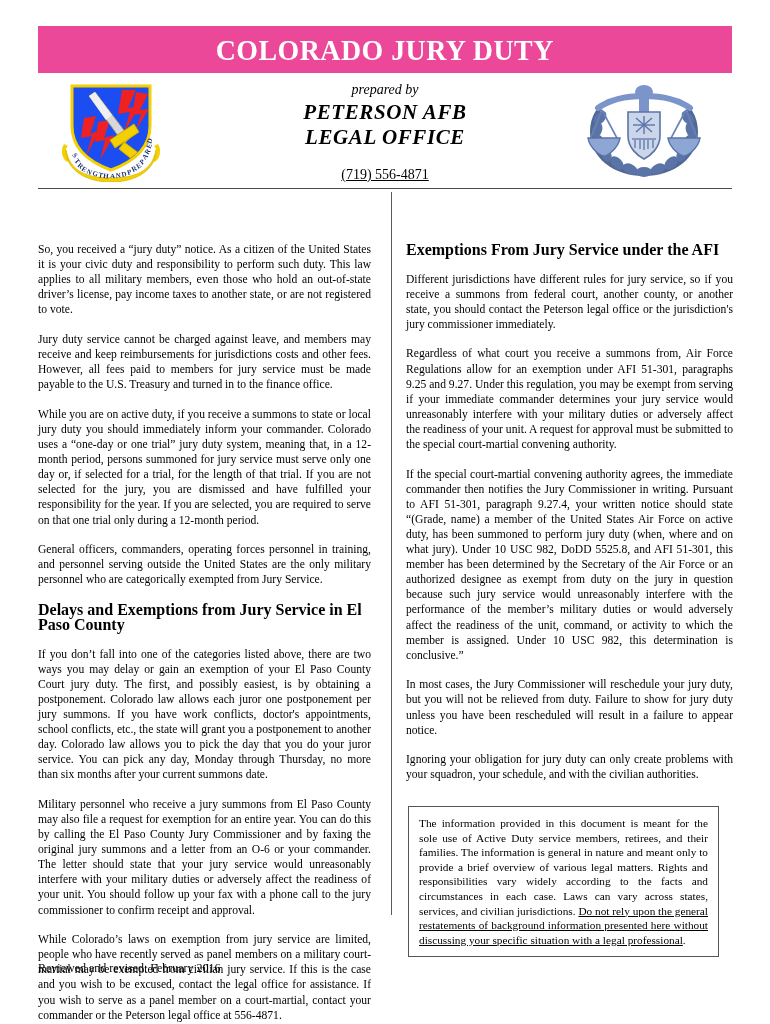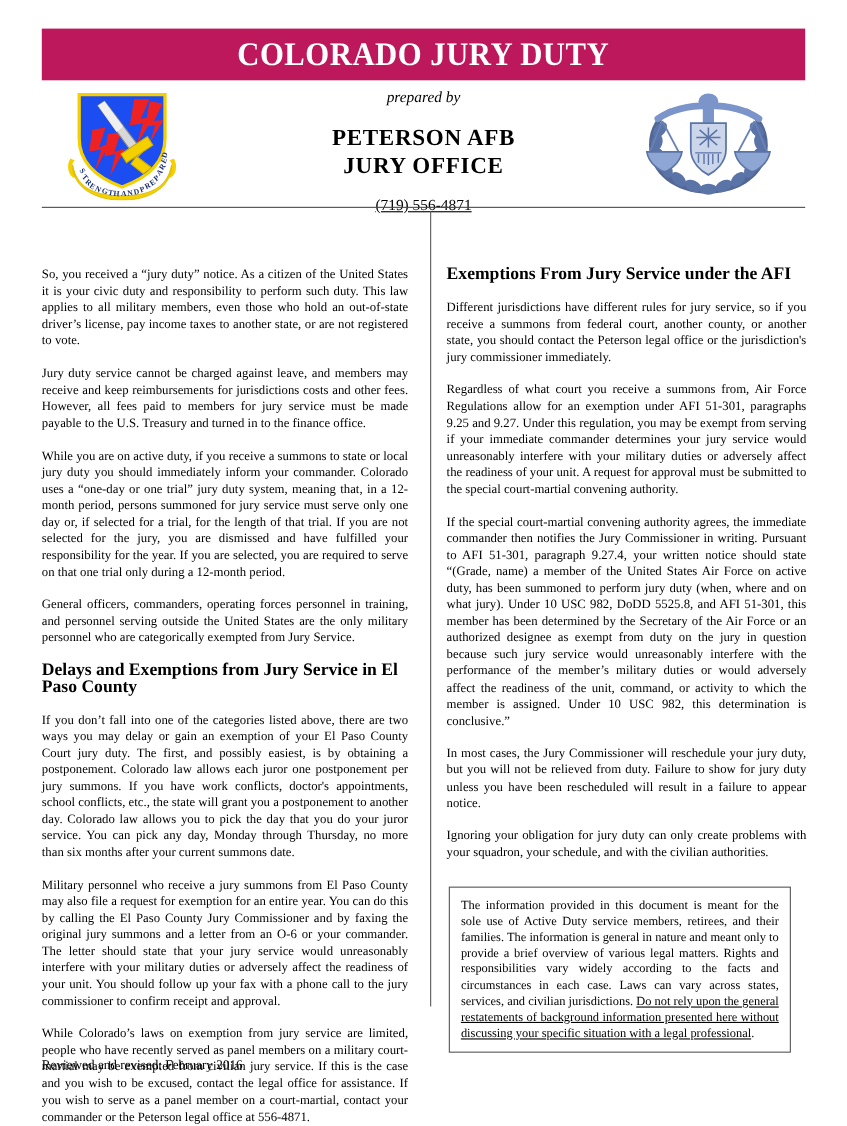--- a/index.html
+++ b/index.html
@@ -19,21 +19,21 @@
     position: absolute;
     left: 0; top: 0;
     width: 770px; height: 1024px;
   }
 
   
   .title-banner {
     position: absolute;
     left: 38px; top: 26px;
     width: 694px; height: 47px;
-    background: #be185d;
+    background: #ec4899;
     display: flex;
     align-items: center;
     justify-content: center;
   }
   .title-banner .title-text {
     color: #ffffff;
     font-family: "Liberation Serif", "DejaVu Serif", serif;
     font-weight: bold;
     font-size: 30px;
     letter-spacing: 0.5px;
@@ -45,27 +45,28 @@
   .header-center {
     position: absolute;
     left: 230px; top: 82px;
     width: 310px;
     text-align: center;
   }
   .prepared-by {
     font-style: italic;
     font-size: 14px;
     line-height: 16px;
-    margin-bottom: 15px;
+    margin-bottom: 2px;
   }
   .org-line {
     font-weight: bold;
     font-size: 21px;
     line-height: 25px;
     letter-spacing: 0.6px;
+    font-style: italic;
   }
   .phone {
     font-size: 14px;
     line-height: 18px;
     margin-top: 16px;
     text-decoration: underline;
   }
 
   
   .logo-left {
@@ -214,21 +215,21 @@
         <text transform="translate(100,77) rotate(-55)">R</text>
         <text transform="translate(102,71) rotate(-62)">E</text>
         <text transform="translate(103,66) rotate(-70)">D</text>
       </g>
     </svg>
   </div>
 
   <div class="header-center">
     <div class="prepared-by">prepared by</div>
     <div class="org-line">PETERSON AFB</div>
-    <div class="org-line">JURY OFFICE</div>
+    <div class="org-line">LEGAL OFFICE</div>
     <div class="phone">(719) 556-4871</div>
   </div>
 
   <div class="logo-right">
     <svg viewBox="0 0 128 104" xmlns="http://www.w3.org/2000/svg">
 
       <g fill="#4a5f8e" opacity="0.95">
         <path d="M64 98 C34 98 10 80 10 54 C10 38 18 26 30 20 C20 30 16 42 16 54
                  C16 76 38 92 64 92 C90 92 112 76 112 54 C112 42 108 30 98 20
                  C110 26 118 38 118 54 C118 80 94 98 64 98 Z"></path>

